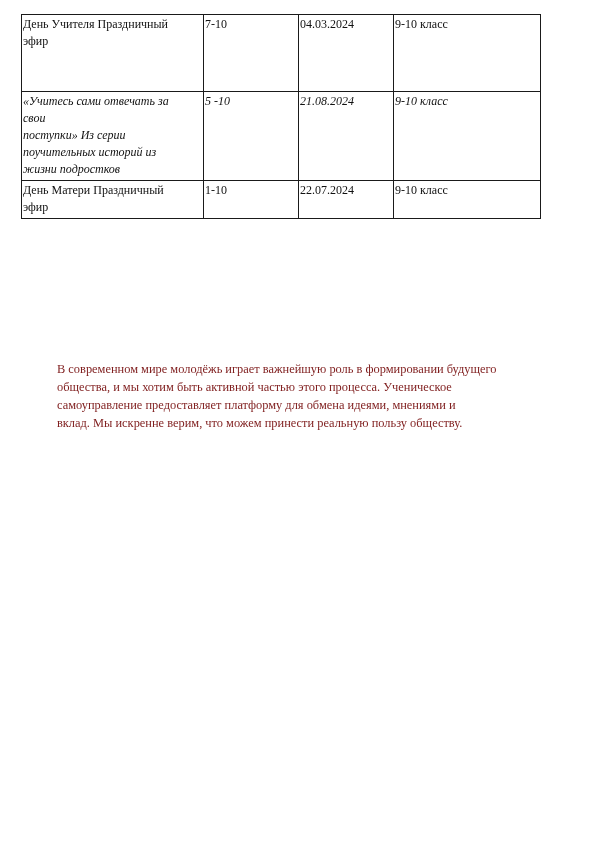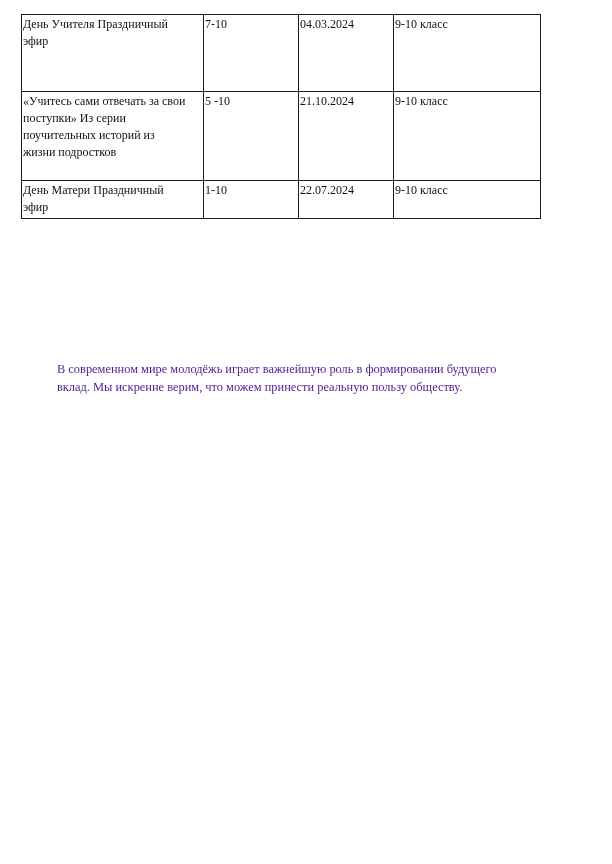--- a/index.html
+++ b/index.html
@@ -30,32 +30,32 @@
       vertical-align: top;
       padding: 1px 16px 0 1px;
       overflow: hidden;
     }
     .events-table col.c-title { width: 182px; }
     .events-table col.c-grades { width: 95px; }
     .events-table col.c-date { width: 95px; }
     .events-table col.c-audience { width: 147px; }
     .events-table tr.r0 td { height: 75px; }
     .events-table tr.r1 td { height: 87px; }
-    .events-table tr.r2 td { height: 87px; }
+    .events-table tr.r2 td { height: 87px; font-style: italic; }
     .events-table tr.r3 td { height: 36px; font-family: Liberation Serif, serif; }
     .cell-text { white-space: pre-line; display: block; }
 
     .paragraph {
       position: absolute;
       left: 57px;
       top: 360px;
       width: 510px;
       font-size: 12.4px;
       line-height: 18px;
-      color: #4c1d95;
+      color: #7f1d1d;
     }
     .paragraph .line {
       display: block;
       white-space: nowrap;
     }
   </style>
 </head>
 <body>
 
 <table class="events-table">
@@ -85,21 +85,21 @@
       <td>
           <span class="cell-text">«Учитесь сами отвечать за свои
 поступки» Из  серии
 поучительных  историй из
 жизни подростков</span>
         </td>
       <td>
           <span class="cell-text">5  -10</span>
         </td>
       <td>
-          <span class="cell-text">21.10.2024</span>
+          <span class="cell-text">21.08.2024</span>
         </td>
       <td>
           <span class="cell-text">9-10  класс</span>
         </td>
     </tr>
     <tr class="r3">
       <td>
           <span class="cell-text">День  Матери Праздничный
 эфир</span>
         </td>
@@ -111,14 +111,16 @@
         </td>
       <td>
           <span class="cell-text">9-10  класс</span>
         </td>
     </tr>
   </tbody>
 </table>
 
 <div class="paragraph">
   <span class="line">В современном мире молодёжь играет важнейшую роль в формировании будущего</span>
+  <span class="line">общества, и мы хотим  быть активной  частью этого процесса. Ученическое</span>
+  <span class="line">самоуправление предоставляет  платформу для  обмена идеями,  мнениями и</span>
   <span class="line">вклад.  Мы искренне верим, что можем принести  реальную пользу обществу.</span>
 </div>
 
 </body></html>

